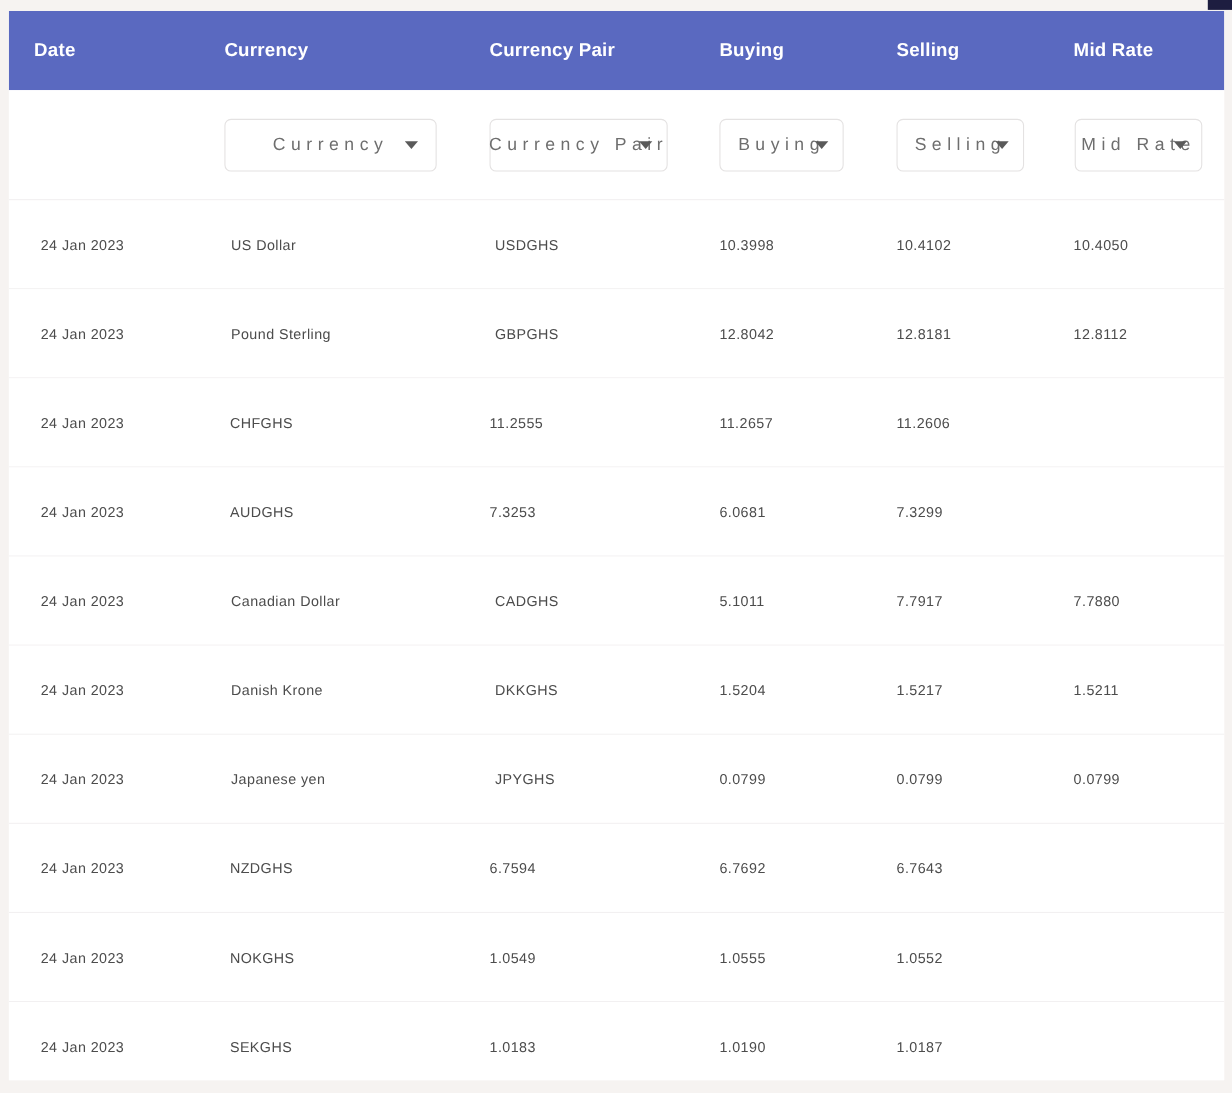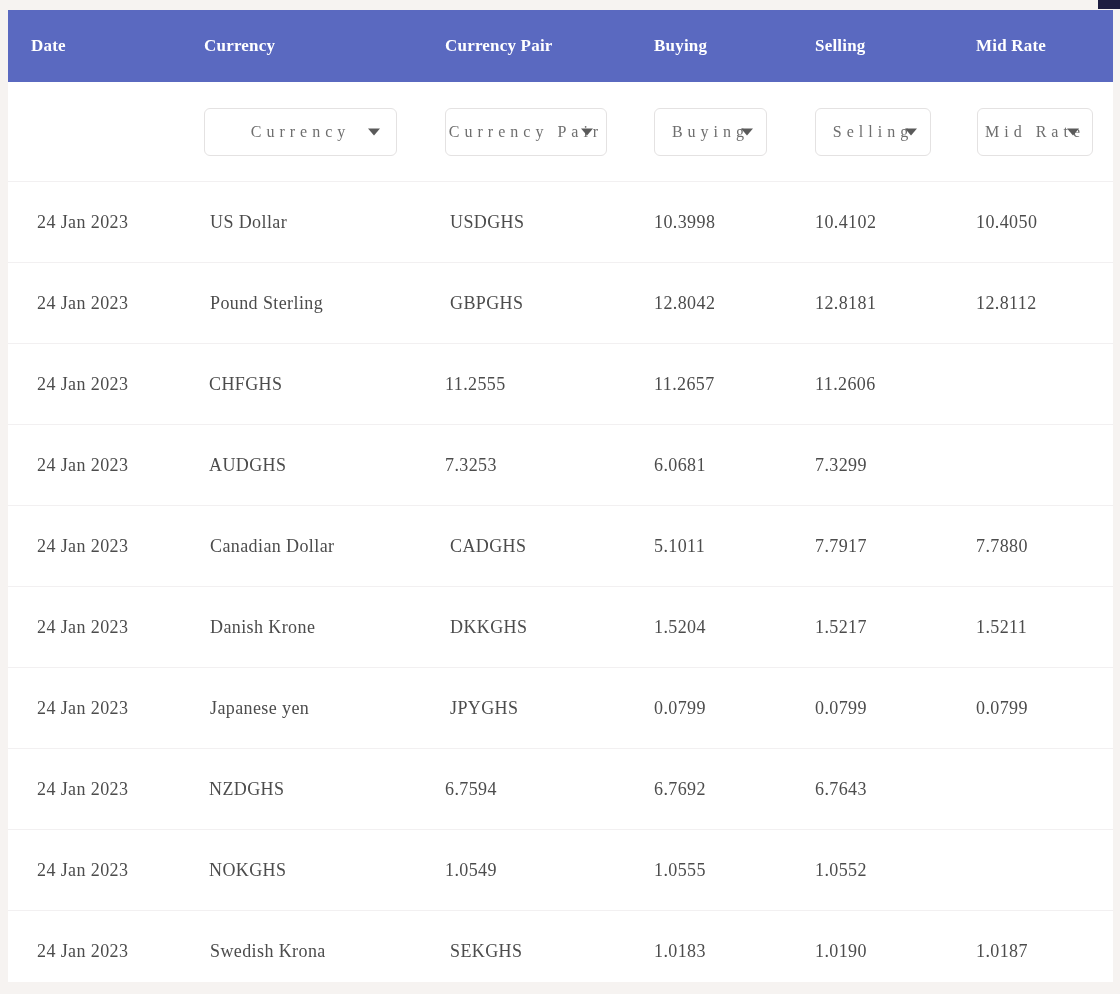--- a/index.html
+++ b/index.html
@@ -22,21 +22,20 @@
   .corner-fragment{
     position:absolute; top:0; right:0;
     width:22px; height:9px;
     background:var(--corner-dark);
   }
   .table-wrap{
     position:absolute; left:8px; top:10px;
     width:1105px; height:972px;
     background:#ffffff;
     overflow:hidden;
-    font-family:Liberation Serif, serif;
   }
   .grid-cols{
     display:grid;
     grid-template-columns:173px 241px 209px 161px 161px 1fr;
     padding-left:23px;
     align-items:center;
   }
   .header-row{
     height:72px;
     background:var(--accent);
@@ -79,21 +78,21 @@
   .fb-currency{left:196px;width:193px;}
   .fb-currency .caret{right:16px;}
   .fb-pair{left:437px;width:162px;}
   .fb-buying{left:646px;width:113px;}
   .fb-selling{left:807px;width:116px;}
   .fb-midrate{left:969px;width:116px;}
   .row{
     height:81px;
     border-bottom:1px solid var(--row-border);
     color:var(--body-text);
-    font-size:18px;
+    font-size:13px;
     letter-spacing:0.4px;
     background:#ffffff;
   }
   .row .cell-date{padding-left:6px;}
   .row .cell-currency{padding-left:6px;}
   .row .cell-pair{padding-left:5px;}
 </style>
 </head>
 <body>
 
@@ -197,21 +196,20 @@
     </div>
       <div class="row grid-cols">
       <div class="cell-date">24 Jan 2023</div>
       <div class="cell-pair">NOKGHS</div>
       <div class="cell-buying">1.0549</div>
       <div class="cell-selling">1.0555</div>
       <div class="cell-mid">1.0552</div>
     </div>
       <div class="row grid-cols">
       <div class="cell-date">24 Jan 2023</div>
-      <div class="cell-currency">Swedish Krona</div>
       <div class="cell-pair">SEKGHS</div>
       <div class="cell-buying">1.0183</div>
       <div class="cell-selling">1.0190</div>
       <div class="cell-mid">1.0187</div>
     </div>
     </div>
 
 </div>
 
 </body></html>

